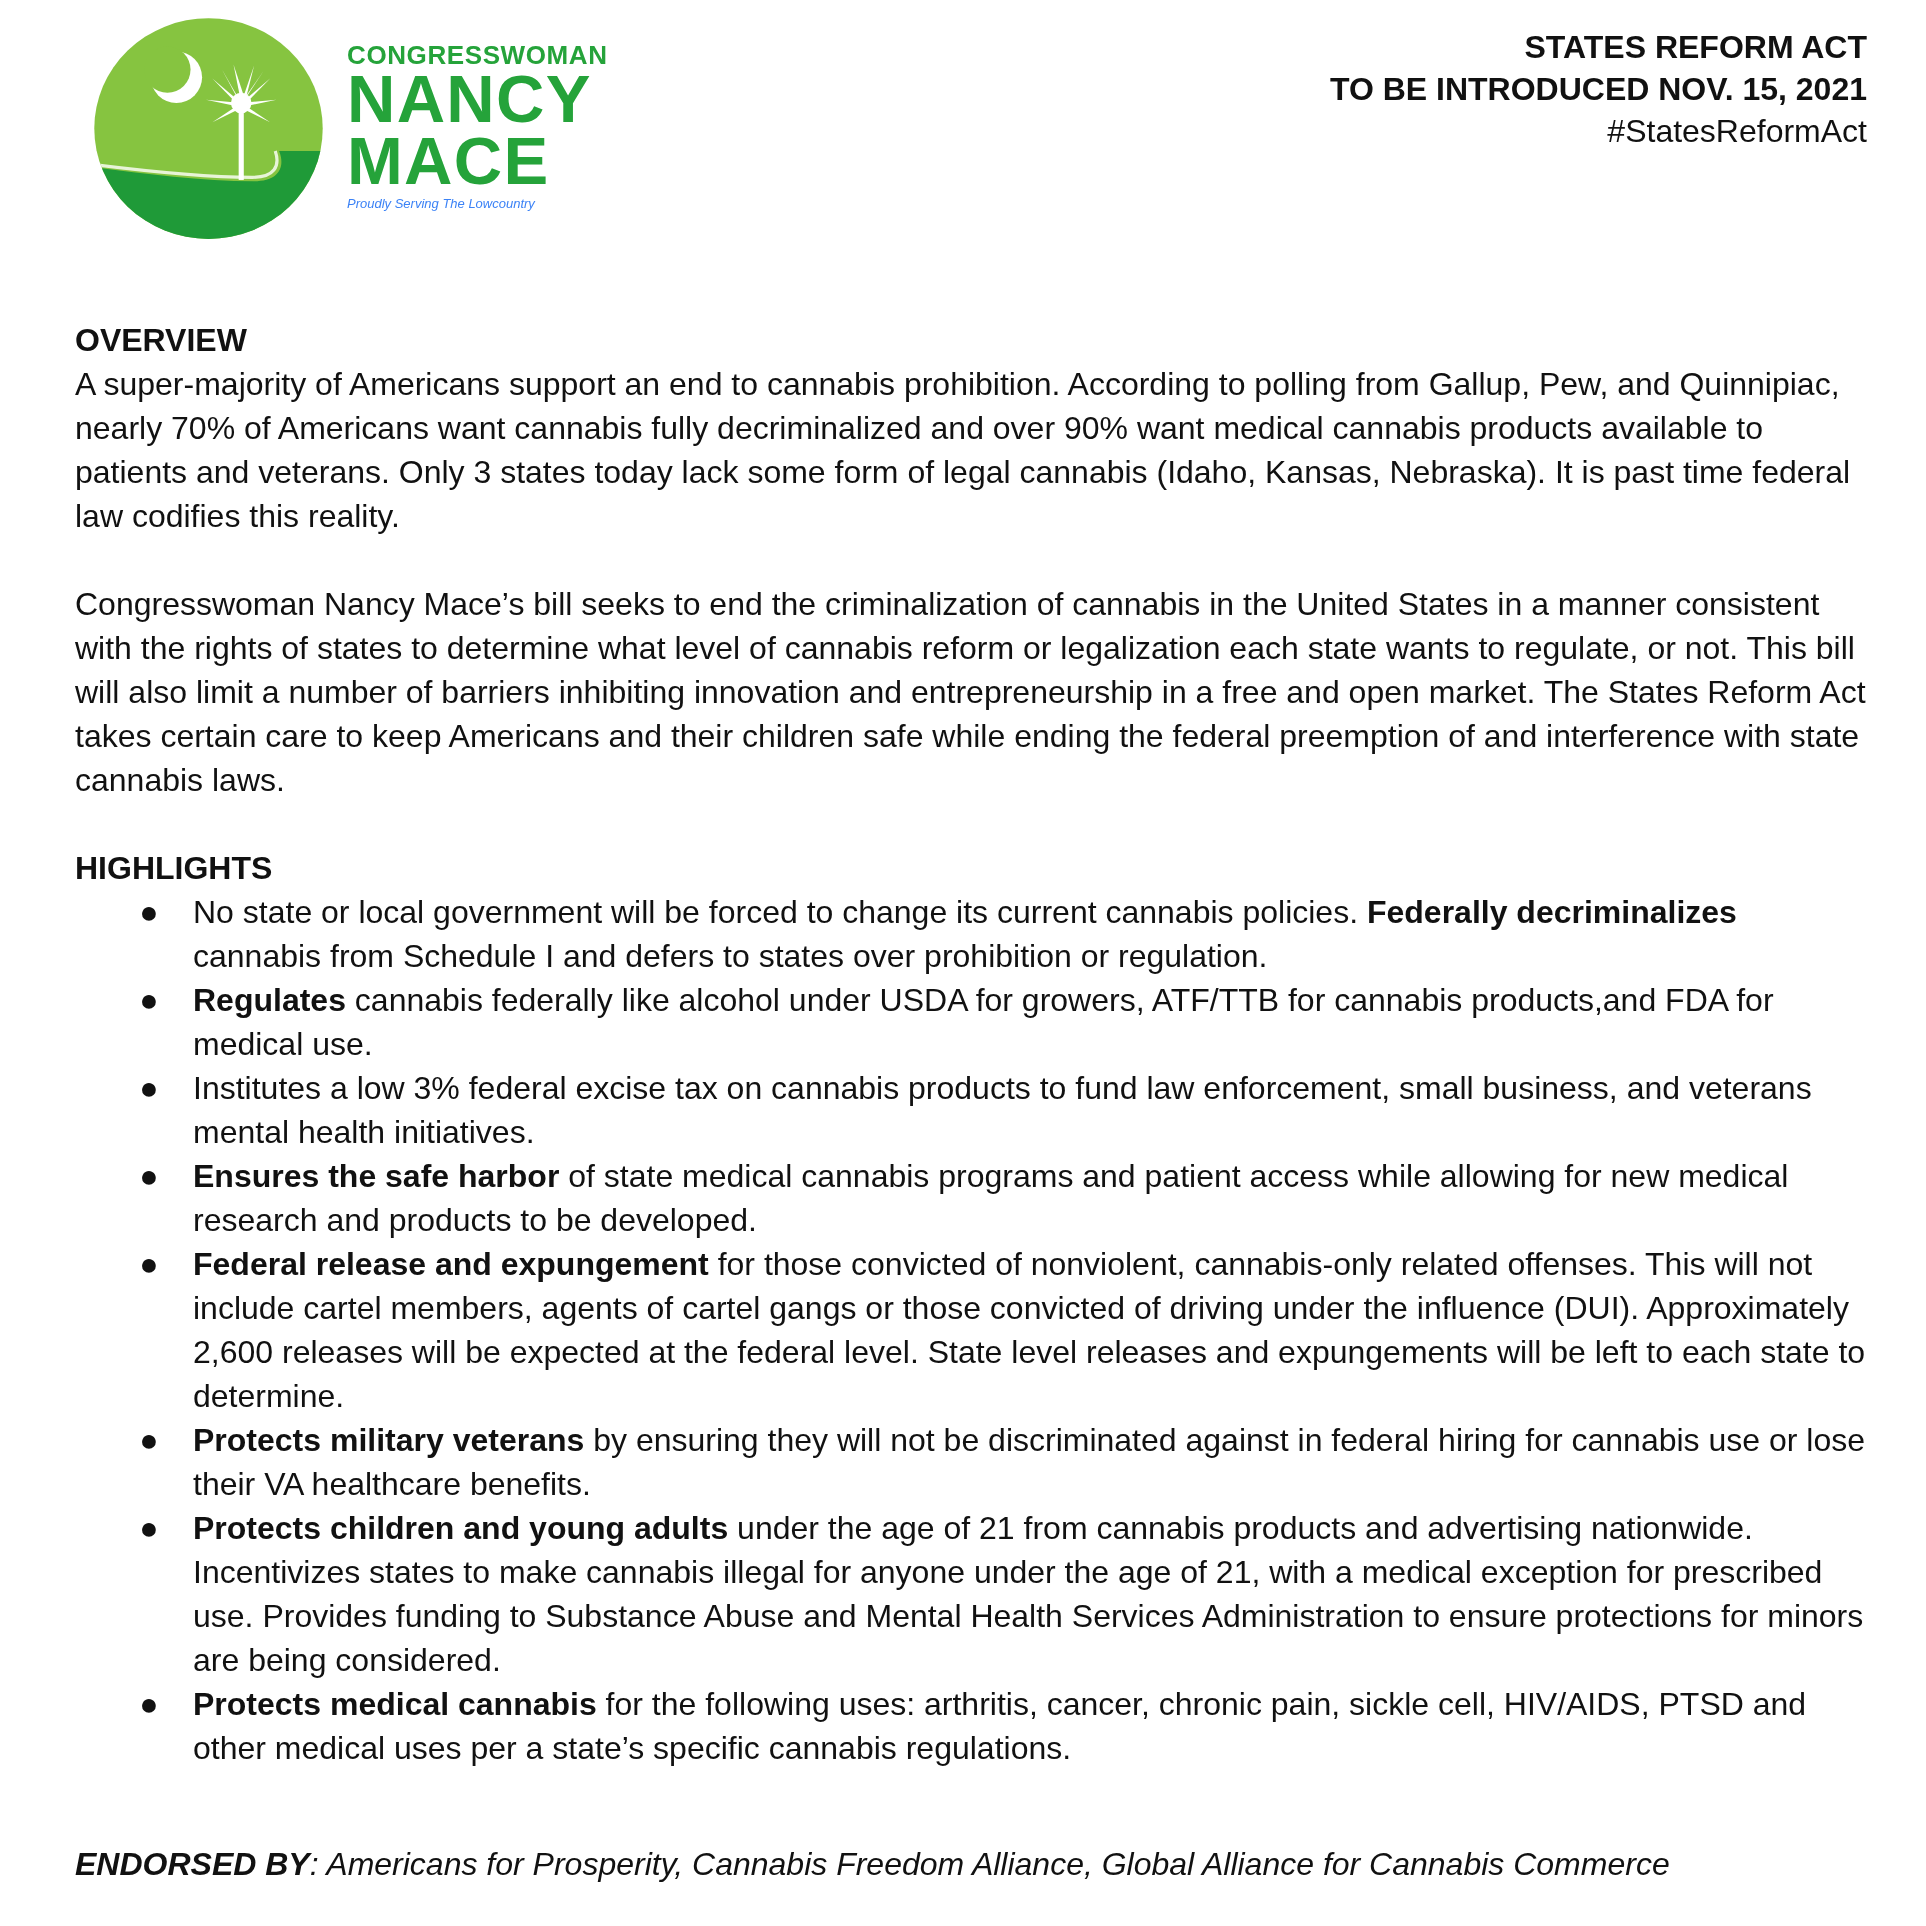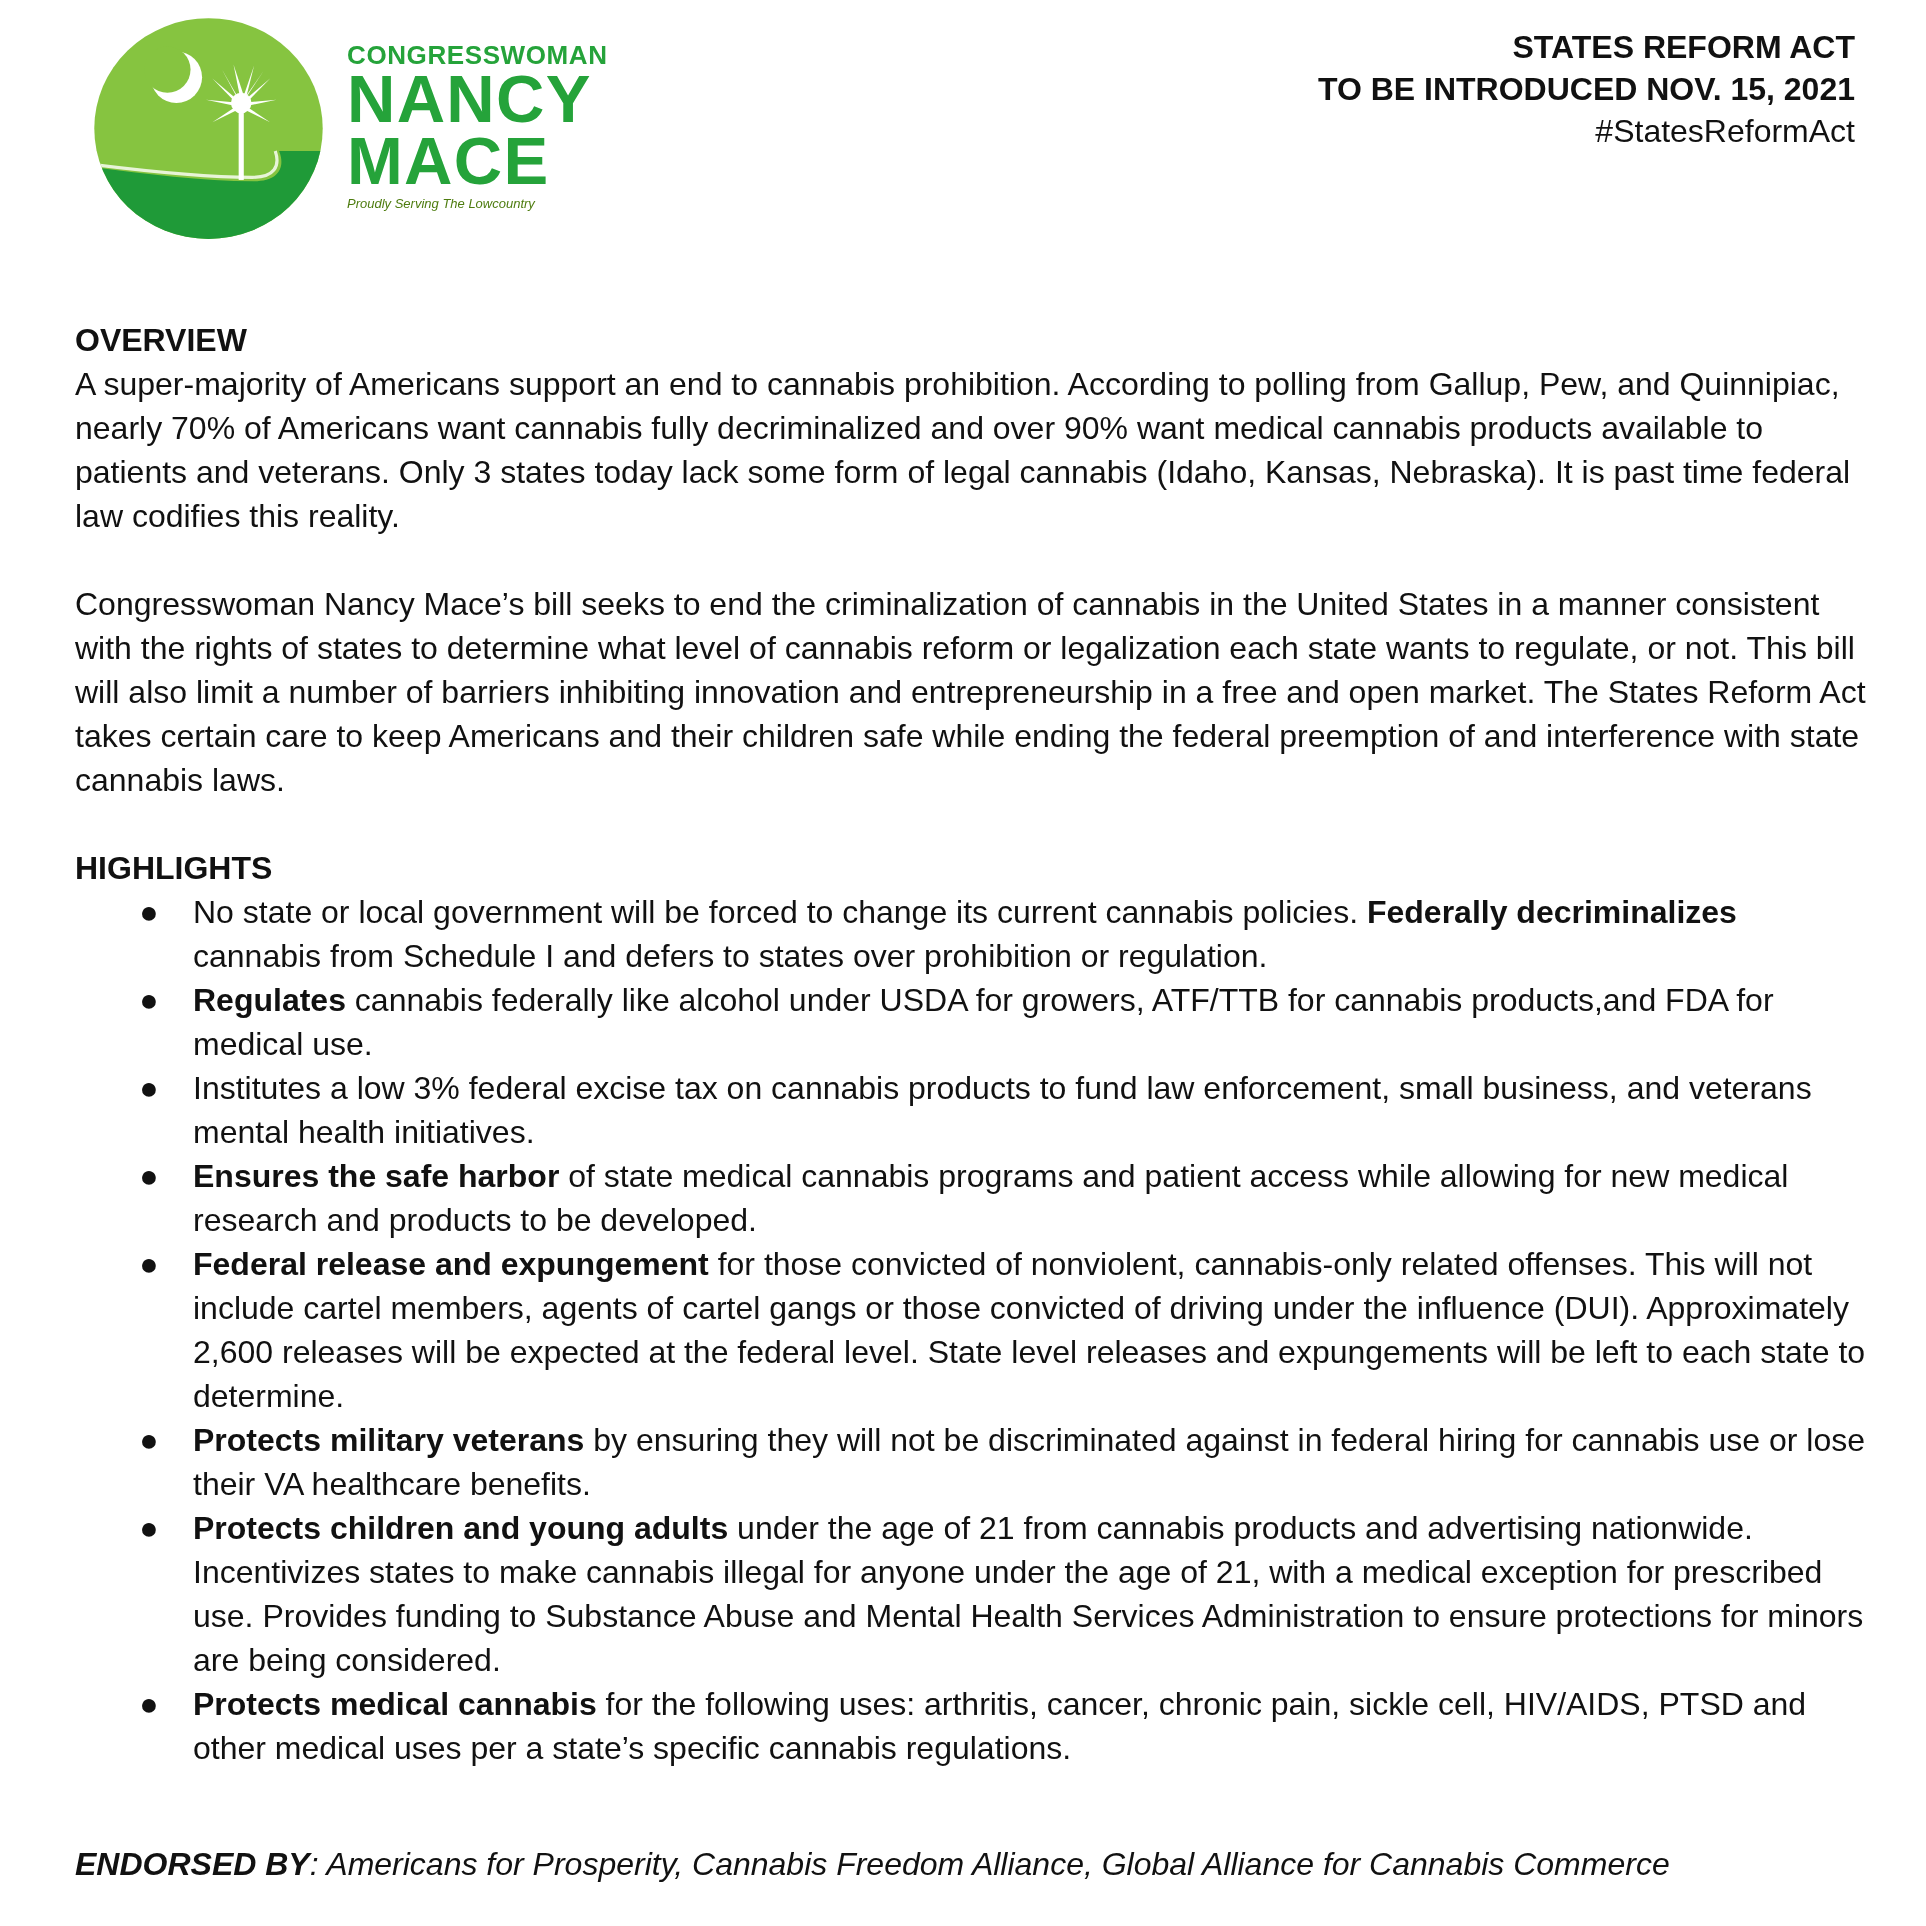--- a/index.html
+++ b/index.html
@@ -3,23 +3,23 @@
 <meta charset="utf-8">
 <style>
   html, body { margin: 0; padding: 0; background: #ffffff; }
   body { width: 1926px; height: 1926px; position: relative; overflow: hidden;
          font-family: "Liberation Sans", sans-serif; color: #111111; }
   .logo { position: absolute; left: 93px; top: 13px; width: 526px; height: 231px; }
   .logo-emblem { position: absolute; left: 0; top: 0; width: 231px; height: 228px; }
   .logo-text { position: absolute; left: 254px; top: 29px; color: #25a33a; }
   .logo-congress { font-size: 26px; font-weight: bold; letter-spacing: 0.6px; line-height: 26px; }
   .logo-name { font-size: 67px; font-weight: bold; line-height: 62px; letter-spacing: 1.3px; }
-  .logo-tagline { font-size: 13px; font-style: italic; color: #4d7c0f; margin-top: 3.9px; line-height: 15.4px; }
+  .logo-tagline { font-size: 13px; font-style: italic; color: #3b82f6; margin-top: 3.9px; line-height: 15.4px; }
 
-  .header-right { position: absolute; right: 71px; top: 26px; text-align: right; }
+  .header-right { position: absolute; right: 59px; top: 26px; text-align: right; }
   .hr-line { font-size: 32px; line-height: 42px; }
   .hr-bold { font-weight: bold; }
   .hr-italic { font-style: italic; }
 
   .content { position: absolute; left: 75px; top: 318px; width: 1791px; }
   .section-heading { font-weight: bold; font-size: 32px; line-height: 44px; margin: 0; }
   .para { font-size: 32px; line-height: 44px; margin: 0 0 44px 0; }
   .highlights-list { list-style: none; margin: 0; padding: 0; }
   .hl-item { position: relative; padding-left: 118px; font-size: 32px; line-height: 44px; }
   .hl-bullet { position: absolute; left: 61px; top: 0; width: 26px; text-align: center; }

